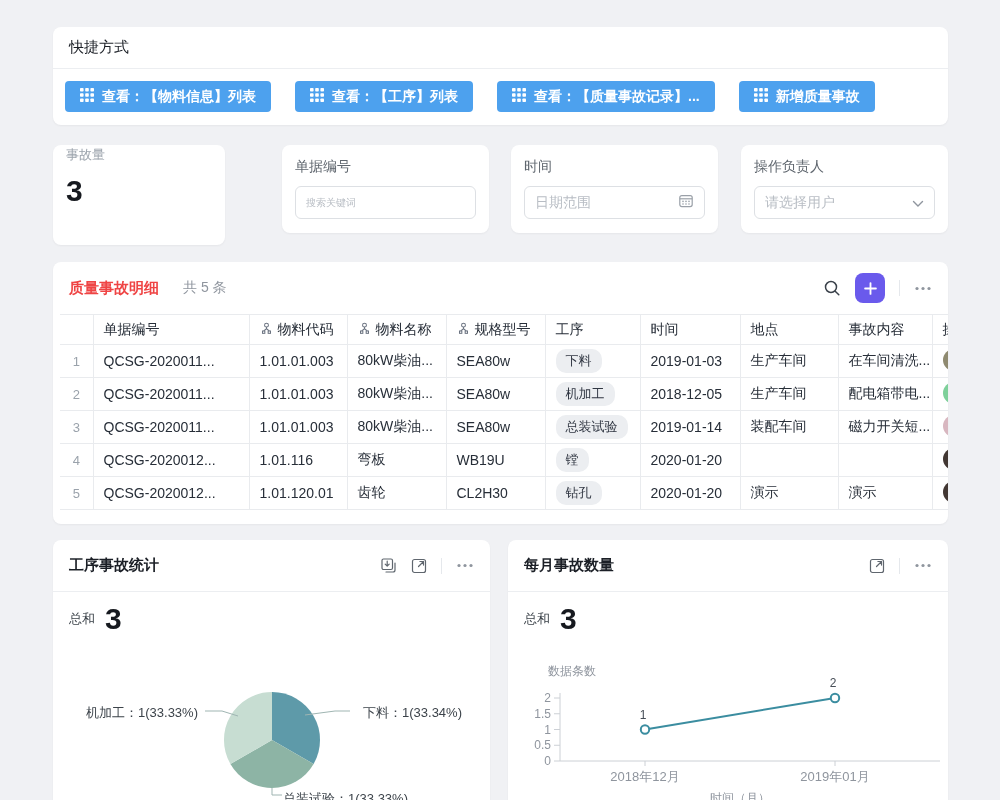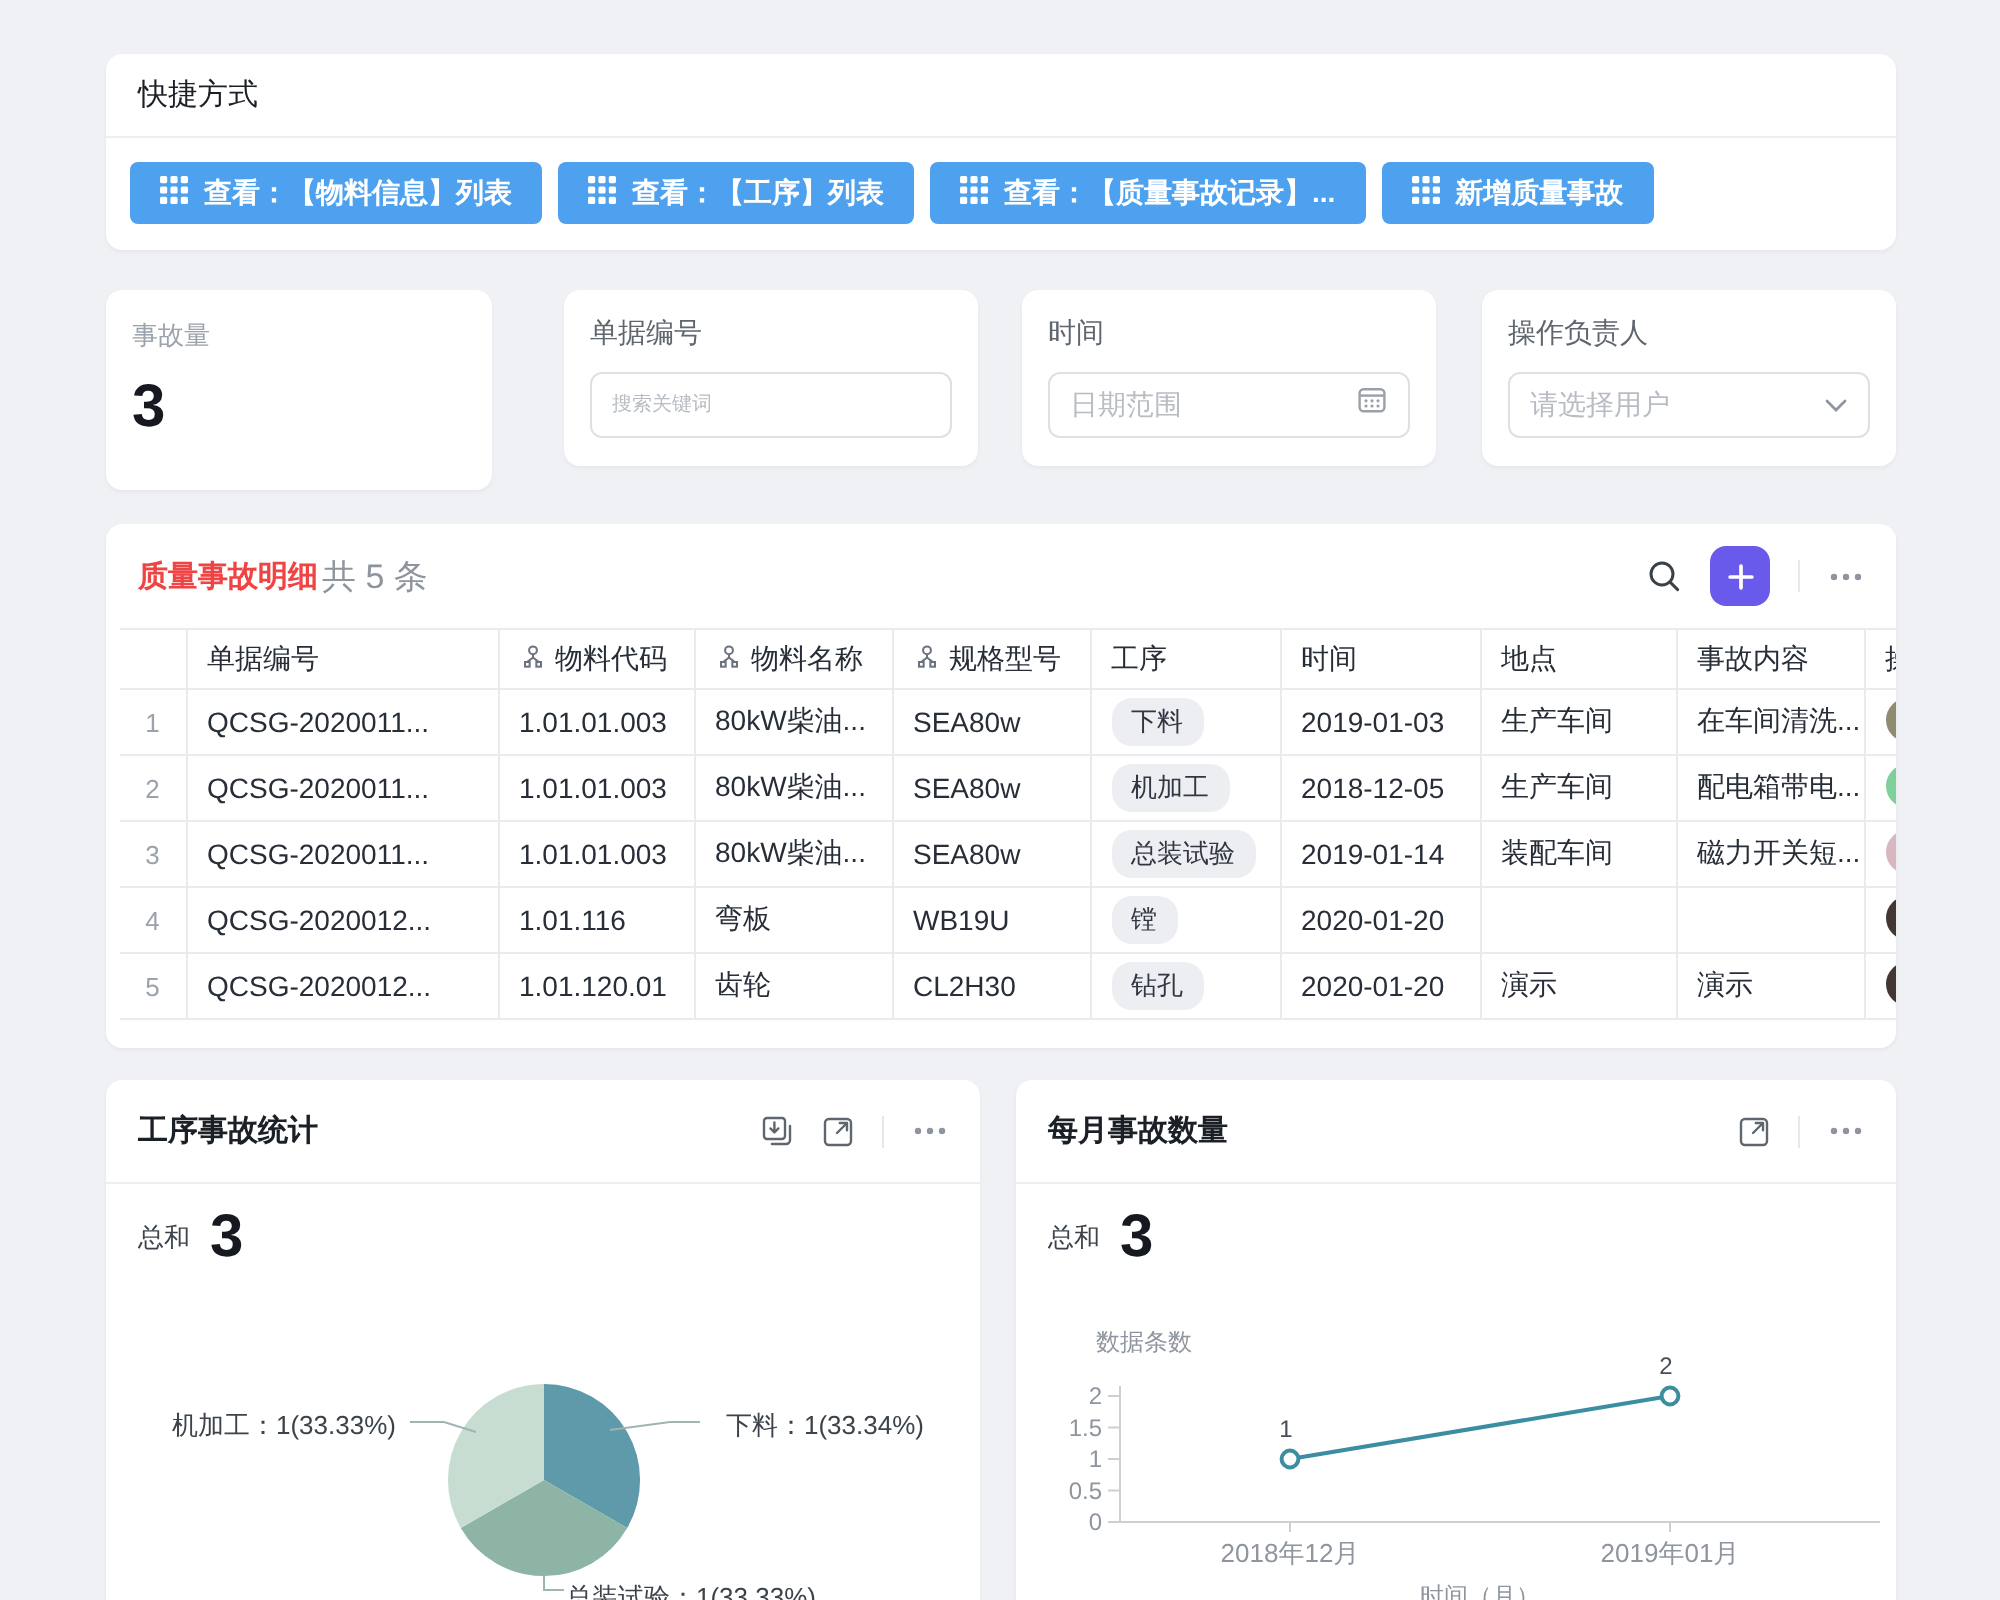--- a/index.html
+++ b/index.html
@@ -5,42 +5,42 @@
   *{box-sizing:border-box;margin:0;padding:0}
   html,body{width:1000px;height:800px}
   body{position:relative;overflow:hidden;background:#f0f1f4;
        font-family:"Liberation Sans","DejaVu Sans",sans-serif;color:#272e38}
   .card{position:absolute;background:#fff;border-radius:8px;box-shadow:0 1px 2px rgba(31,35,41,.05)}
 
   
   #shortcuts{left:53px;top:27px;width:895px;height:98px}
   .card-head{display:flex;align-items:center;height:42px;padding:0 16px;
              border-bottom:1px solid #eceef1;font-size:15px;font-weight:400;color:#1b1f26}
-  .sc-btns{display:flex;gap:8px;padding:12px 12px 0}
+  .sc-btns{display:flex;gap:24px;padding:12px 12px 0}
   .sc-btn{display:flex;align-items:center;gap:8px;background:#4da1ee;color:#fff;font-size:14px;
           font-weight:700;border:none;border-radius:4px;height:31px;padding:0 15px;cursor:pointer;white-space:nowrap}
 
   
-  #stat-card{left:53px;top:145px;width:193px;height:100px;padding:14px 13px}
+  #stat-card{left:53px;top:145px;width:172px;height:100px;padding:1px 13px}
   .stat-label{font-size:13px;color:#9aa2ab}
   .stat-value{font-size:30px;font-weight:600;color:#16191f;margin-top:10px}
   .filter-card{top:145px;width:207px;height:88px}
   .f-label{padding:13px 13px 0;font-size:14px;color:#5f666e}
   .f-box{margin:10px 13px 0;height:33px;border:1px solid #dde0e4;border-radius:6px;
          display:flex;align-items:center;padding:0 10px;gap:6px;background:#fff}
   .f-box input{border:none;outline:none;flex:1;min-width:0;font-size:10px;color:#3c434a;
                font-family:inherit;background:transparent}
   .f-box input::placeholder{color:#b8bdc4}
   .f-placeholder{flex:1;font-size:14px;color:#b8bdc4}
 
   
   #table-card{left:53px;top:262px;width:895px;height:262px;overflow:hidden}
   .tbar{height:52px;display:flex;align-items:center;padding:0 16px}
   .tbar-title{font-size:15px;font-weight:700;color:#ef4444}
-  .tbar-count{font-size:17px;color:#8f959e;margin-left:2px}
+  .tbar-count{font-size:14px;color:#8f959e;margin-left:24px}
   .tbar-right{margin-left:auto;display:flex;align-items:center;gap:14px}
   .plus-btn{width:30px;height:30px;border-radius:8px;background:#6a5aec;border:none;cursor:pointer;
             display:flex;align-items:center;justify-content:center}
   .vdiv{width:1px;height:16px;background:#e5e8ec}
   .icon-btn{background:none;border:none;cursor:pointer;display:flex;align-items:center}
 
   table{border-collapse:collapse;table-layout:fixed;width:992px;font-size:14px;margin-left:7px}
   th,td{border-top:1px solid #e9ebee;border-right:1px solid #e9ebee;padding:0 10px;
         text-align:left;white-space:nowrap;overflow:hidden;font-weight:400;color:#272e38}
   th{height:30px}

